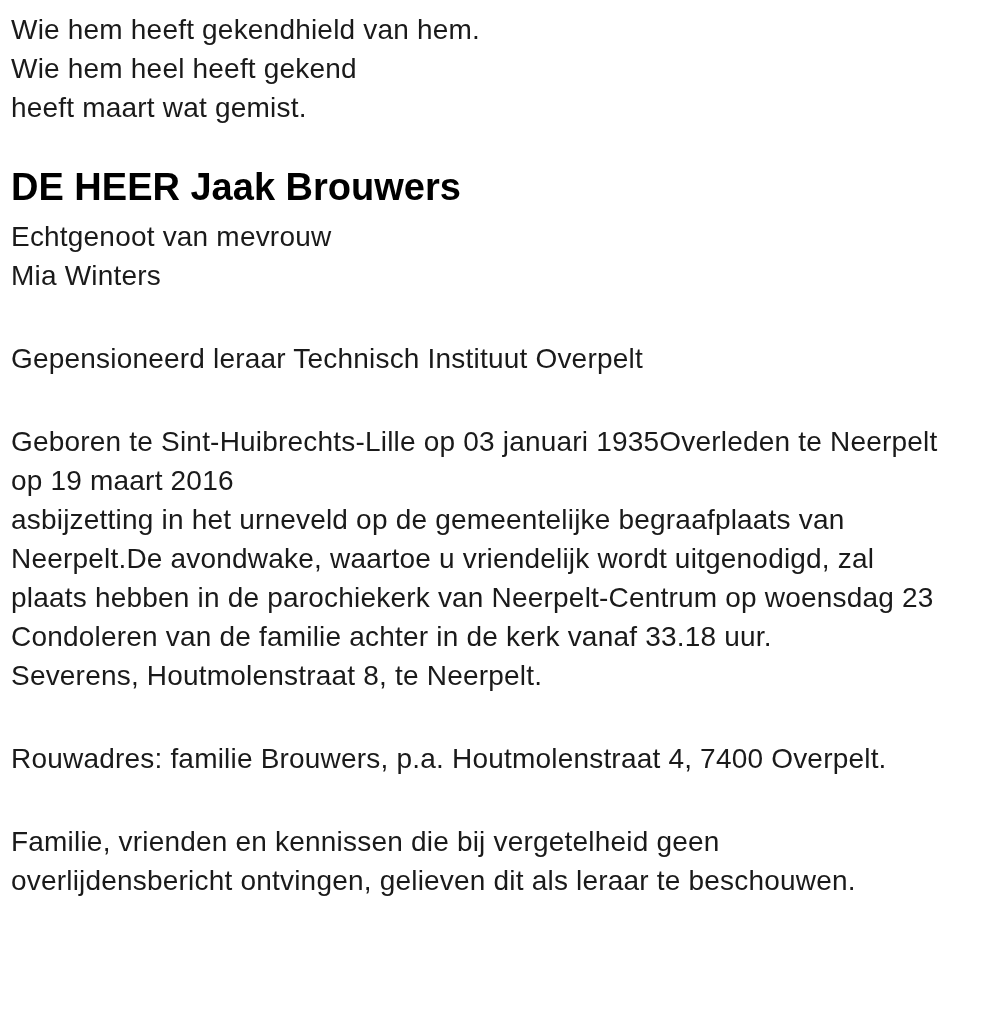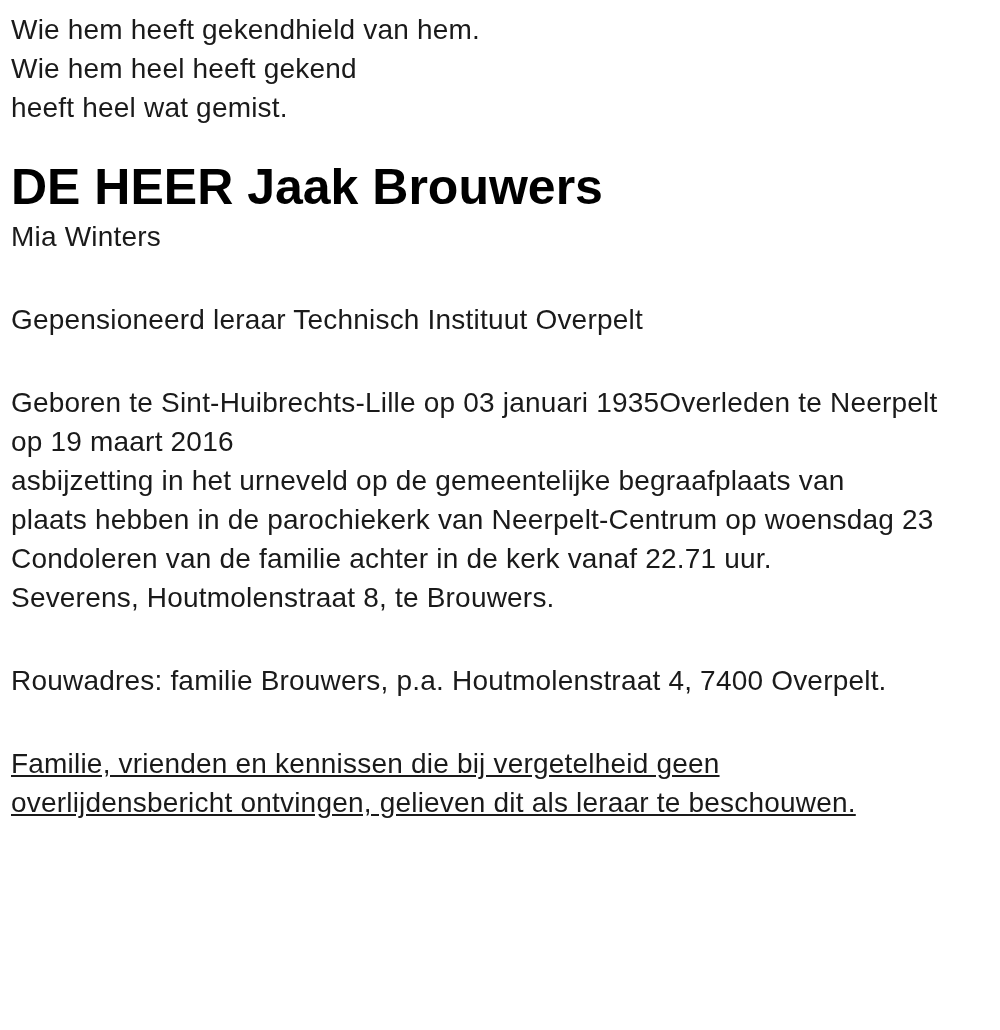--- a/index.html
+++ b/index.html
@@ -24,60 +24,61 @@
     letter-spacing: 0.2px;
   }
   .para {
     margin: 0 0 44px 0;
   }
   .para-epigraph {
     margin-bottom: 38px;
   }
   .para-last {
     margin-bottom: 16px;
-    text-decoration: underline;
   }
   h1.name-heading {
     margin: 0 0 8px 0;
-    font-size: 50px;
+    font-size: 38px;
     line-height: 44px;
     font-weight: bold;
     color: #000000;
     white-space: pre;
     letter-spacing: 0px;
   }
 </style>
 </head>
 <body>
 
 <div class="doc">
 
   <div class="para para-epigraph">
     <div class="ln">Wie hem heeft gekendhield van hem.</div>
     <div class="ln">Wie hem heel heeft gekend</div>
-    <div class="ln">heeft heel wat gemist.</div>
+    <div class="ln">heeft maart wat gemist.</div>
   </div>
 
   <h1 class="name-heading">DE HEER Jaak Brouwers</h1>
 
   <div class="para">
+    <div class="ln">Echtgenoot van mevrouw</div>
     <div class="ln">Mia Winters</div>
   </div>
 
   <div class="para">
     <div class="ln">Gepensioneerd leraar Technisch Instituut Overpelt</div>
   </div>
 
   <div class="para">
     <div class="ln">Geboren te Sint-Huibrechts-Lille op 03 januari 1935Overleden te Neerpelt</div>
     <div class="ln">op 19 maart 2016</div>
     <div class="ln">asbijzetting in het urneveld op de gemeentelijke begraafplaats van</div>
+    <div class="ln">Neerpelt.De avondwake, waartoe u vriendelijk wordt uitgenodigd, zal</div>
     <div class="ln">plaats hebben in de parochiekerk van Neerpelt-Centrum op woensdag 23</div>
-    <div class="ln">Condoleren van de familie achter in de kerk vanaf 22.71 uur.</div>
-    <div class="ln">Severens, Houtmolenstraat 8, te Brouwers.</div>
+    <div class="ln">Condoleren van de familie achter in de kerk vanaf 33.18 uur.</div>
+    <div class="ln">Severens, Houtmolenstraat 8, te Neerpelt.</div>
   </div>
 
   <div class="para">
     <div class="ln">Rouwadres: familie Brouwers, p.a. Houtmolenstraat 4, 7400 Overpelt.</div>
   </div>
 
   <div class="para para-last">
     <div class="ln">Familie, vrienden en kennissen die bij vergetelheid geen</div>
     <div class="ln">overlijdensbericht ontvingen, gelieven dit als leraar te beschouwen.</div>
   </div>

